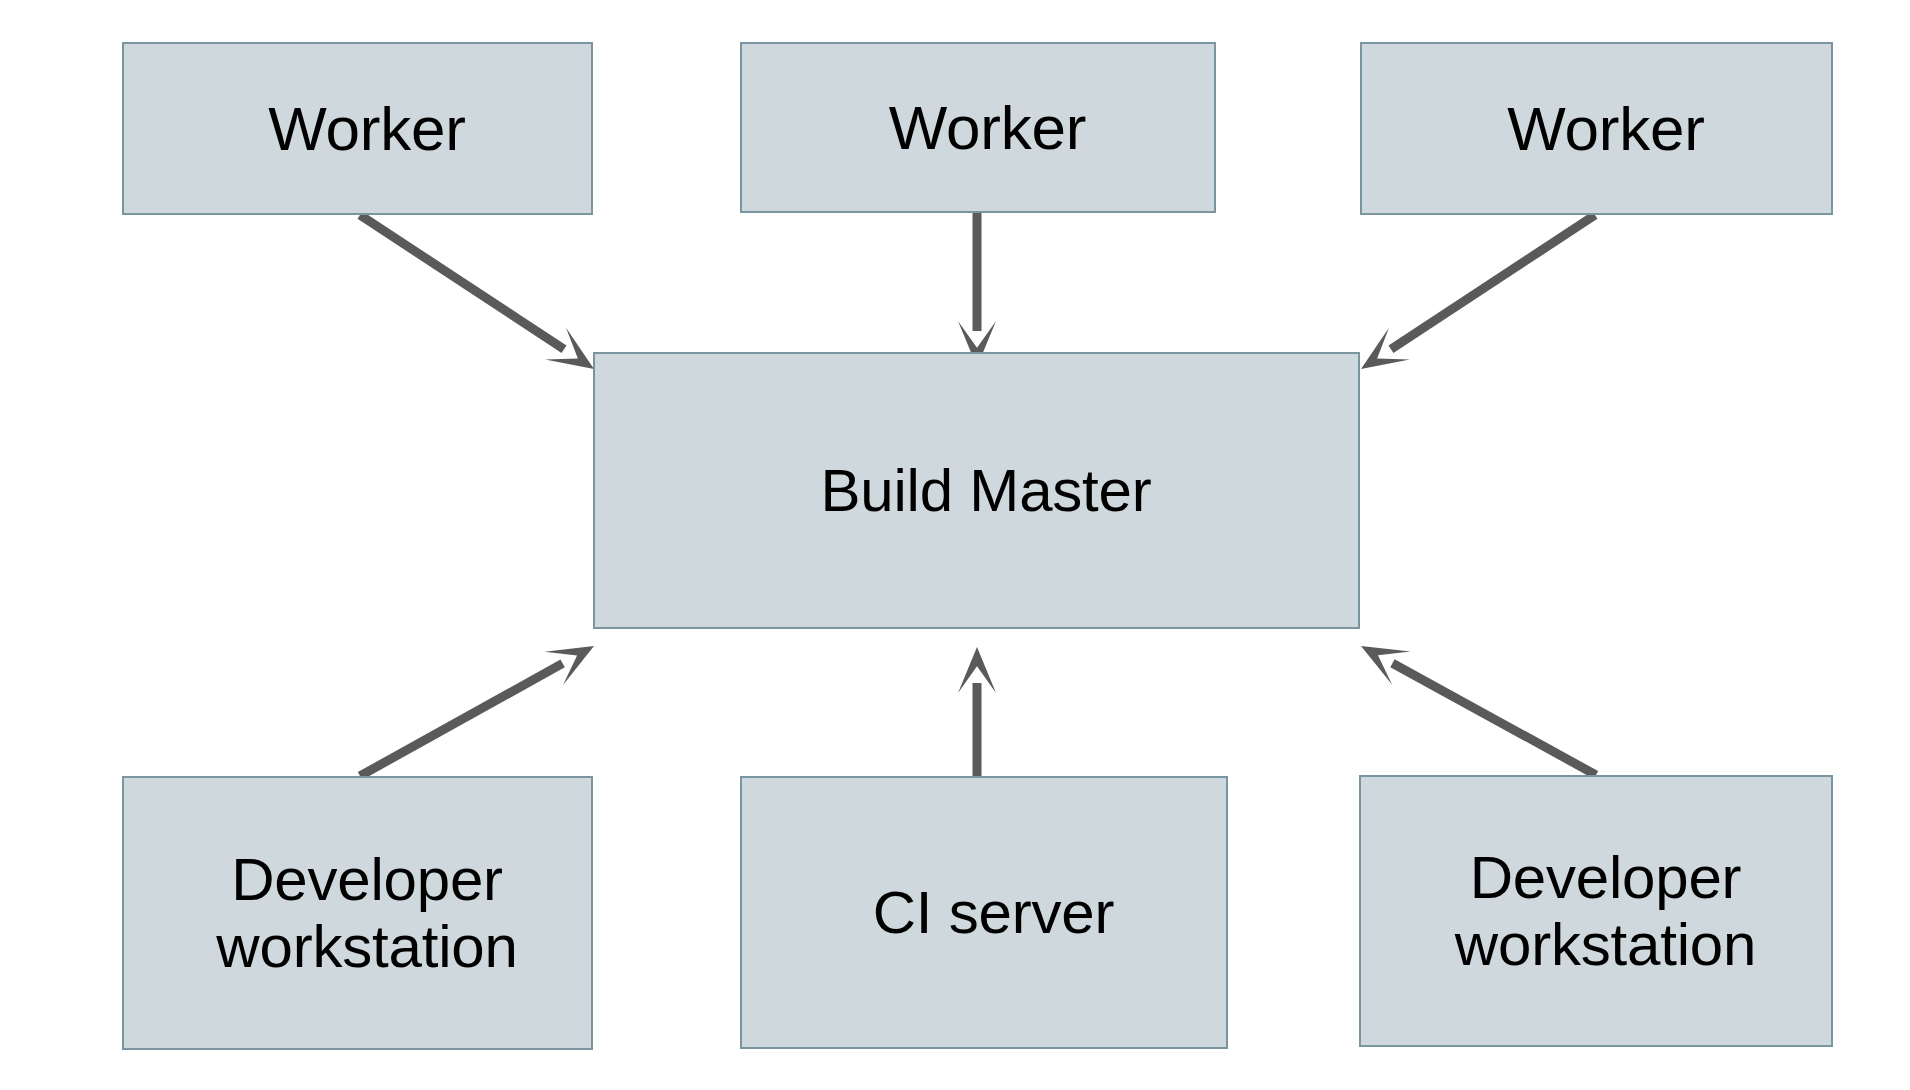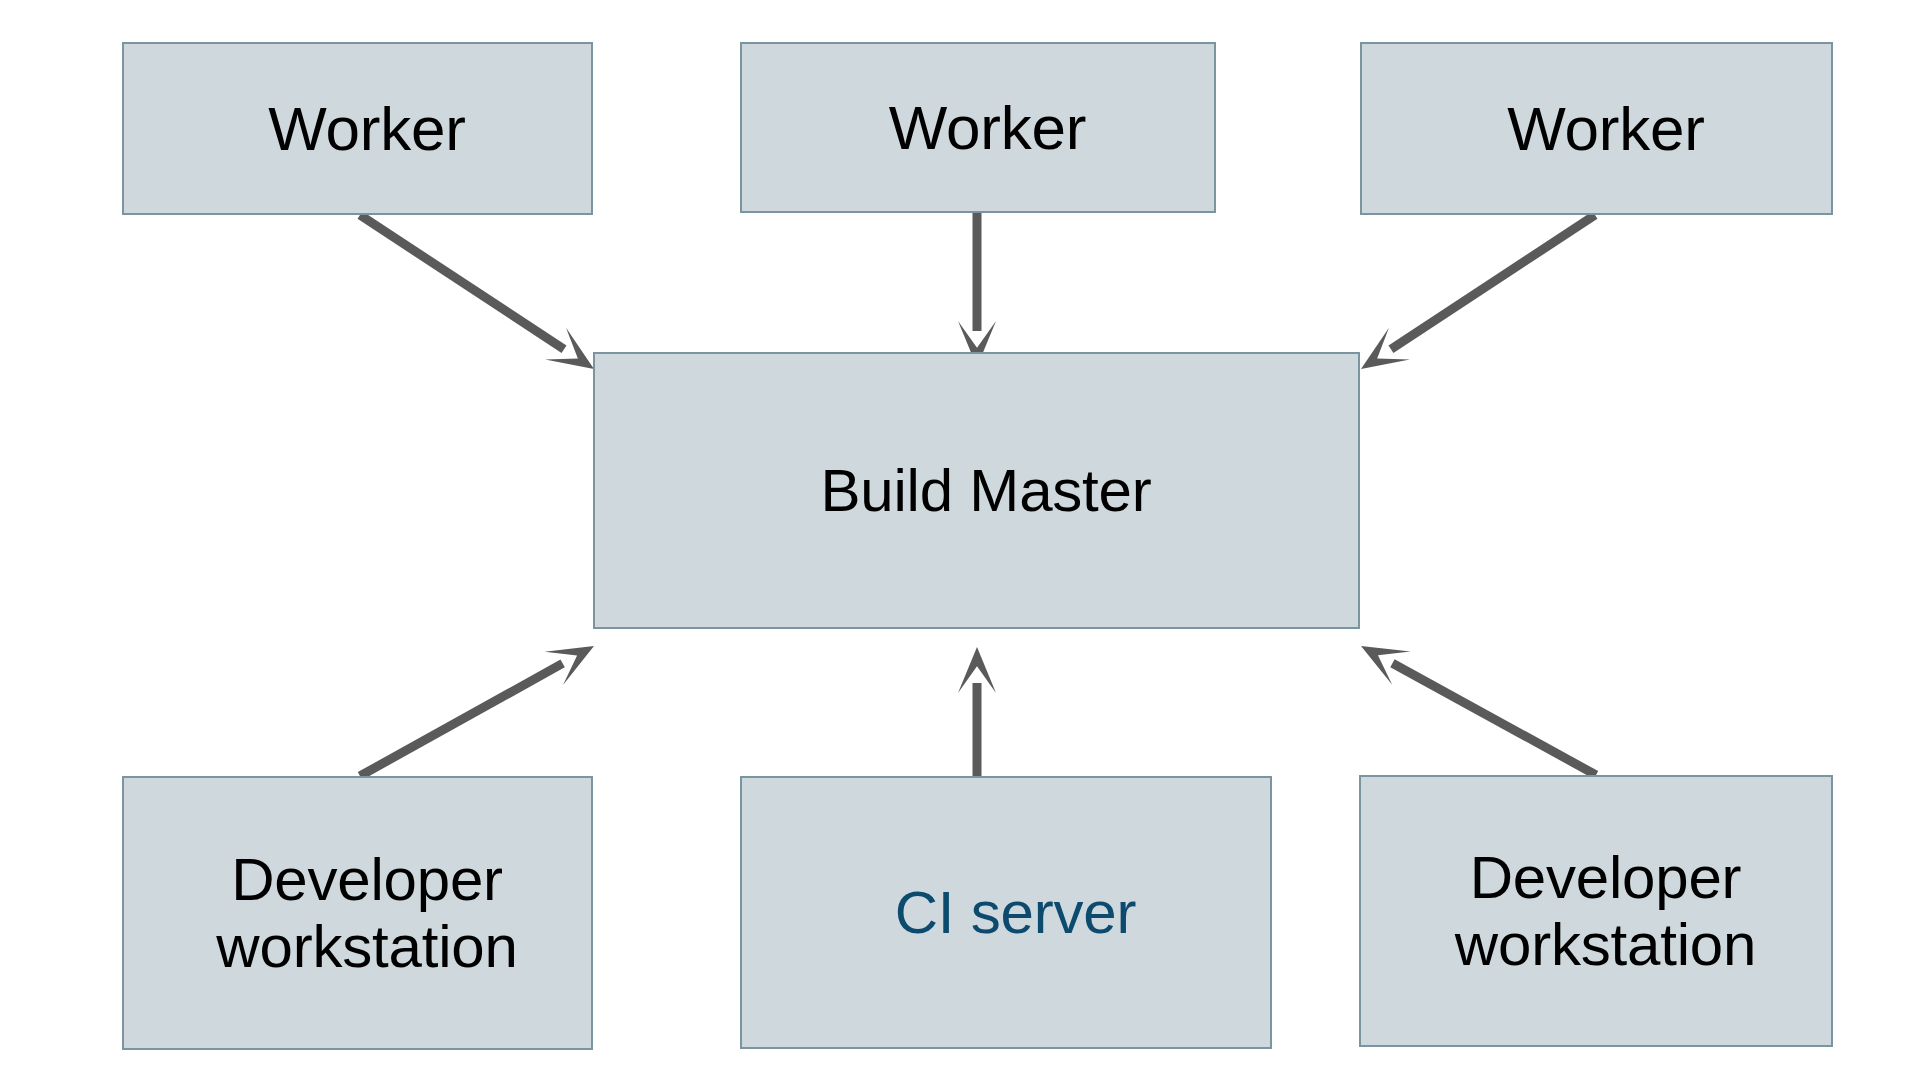--- a/index.html
+++ b/index.html
@@ -83,21 +83,21 @@
 
   <div class="node" id="node-build-master" style="left: 593px; top: 352px; width: 767px; height: 277px; font-size: 60px; background: rgb(207, 216, 220); border-color: rgb(122, 148, 160); color: rgb(0, 0, 0);">
     <span class="node-label">Build Master</span>
   </div>
 
   <div class="node" id="node-developer-workstation-left" style="left: 122px; top: 776px; width: 471px; height: 274px; font-size: 60px; background: rgb(207, 216, 220); border-color: rgb(122, 148, 160); color: rgb(0, 0, 0);">
     <span class="node-label">Developer
 workstation</span>
   </div>
 
-  <div class="node" id="node-ci-server" style="left: 740px; top: 776px; width: 532px; height: 273px; font-size: 60px; background: rgb(207, 216, 220); border-color: rgb(122, 148, 160); color: #0c4a6e;">
+  <div class="node" id="node-ci-server" style="left: 740px; top: 776px; width: 488px; height: 273px; font-size: 60px; background: rgb(207, 216, 220); border-color: rgb(122, 148, 160); color: #000000;">
     <span class="node-label">CI server</span>
   </div>
 
   <div class="node" id="node-developer-workstation-right" style="left: 1359px; top: 775px; width: 474px; height: 272px; font-size: 60px; background: rgb(207, 216, 220); border-color: rgb(122, 148, 160); color: rgb(0, 0, 0);">
     <span class="node-label">Developer
 workstation</span>
   </div>
 
 </div>
 

